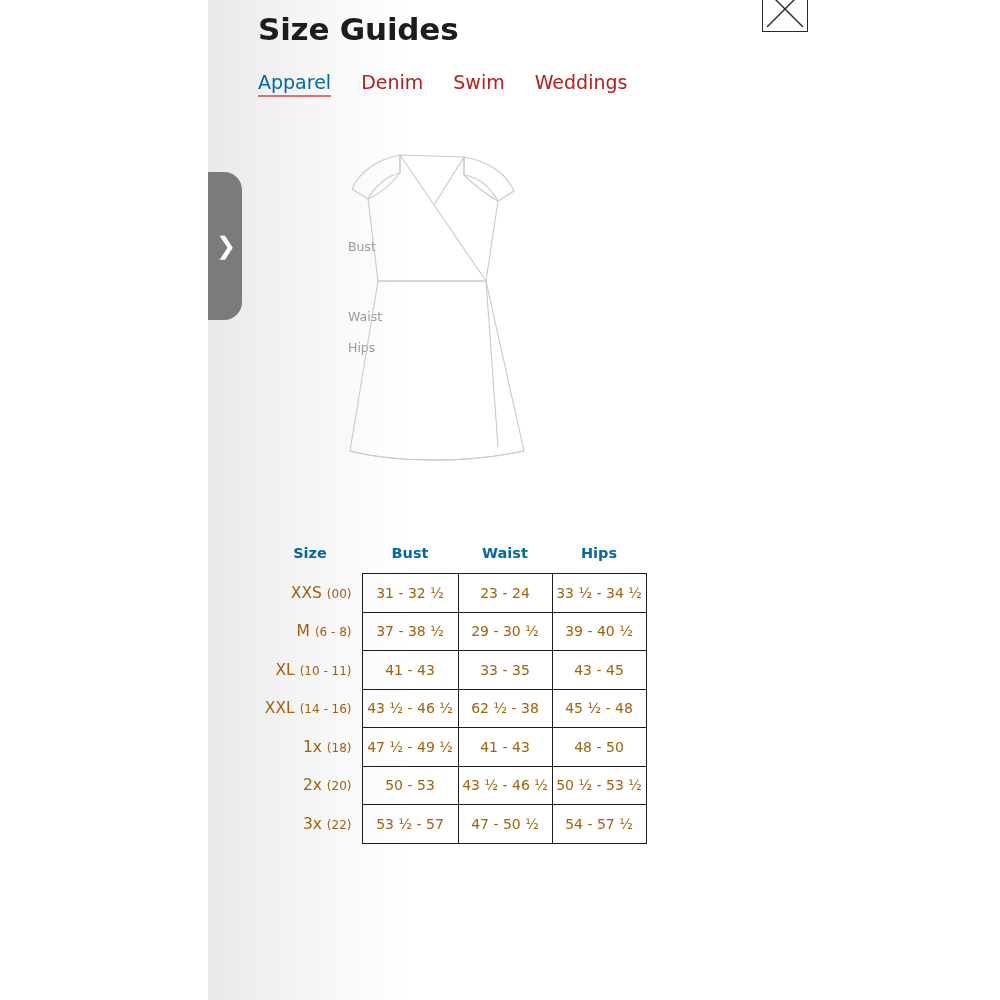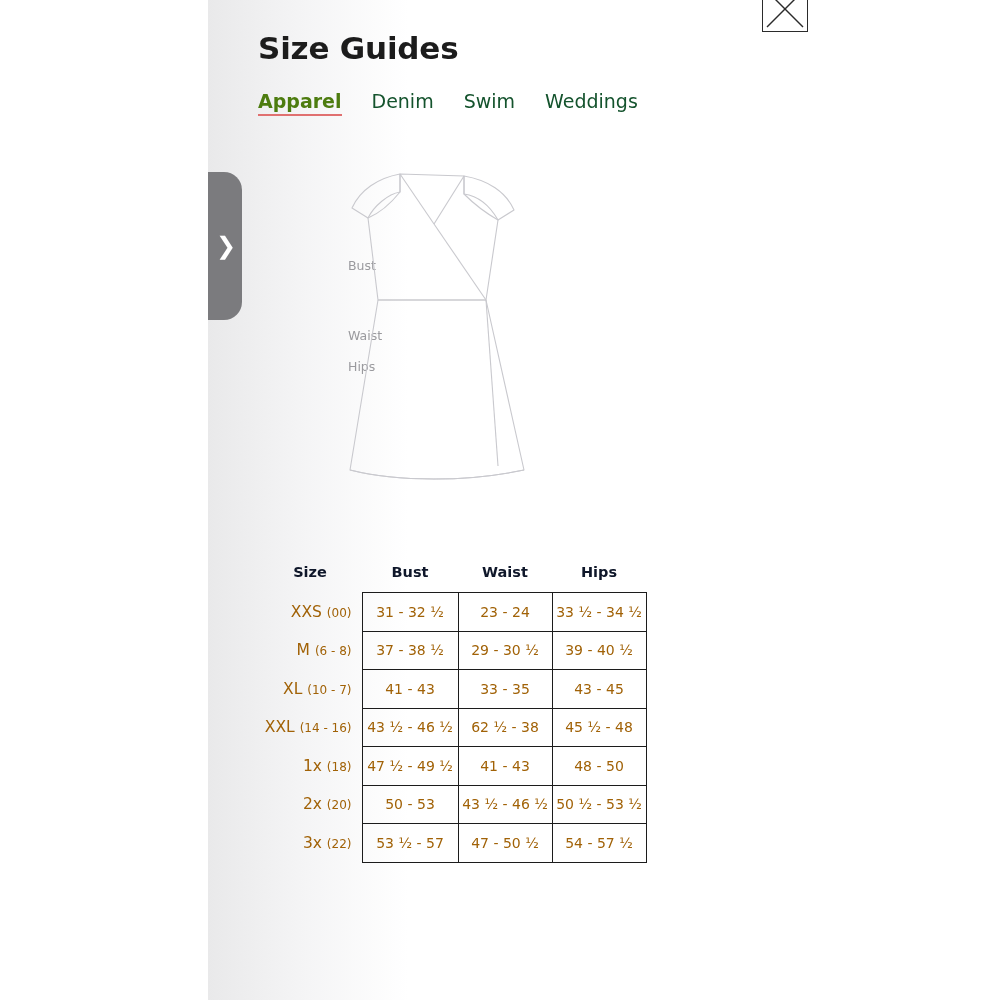--- a/index.html
+++ b/index.html
@@ -58,41 +58,40 @@
     position: absolute;
     left: 258px; top: 0;
     width: 420px;
   }
 
   .title {
     font-size: 31px;
     font-weight: bold;
     color: #1c1c1c;
     letter-spacing: -0.2px;
-    margin: 30px 0 0 0;
+    margin: 11px 0 0 0;
     font-family: "DejaVu Sans", sans-serif;
   }
 
   .tabs {
     display: flex;
     gap: 30px;
     margin-top: 24px;
     align-items: flex-start;
   }
   .tab {
     font-size: 19px;
-    color: #14532d;
+    color: #b91c1c;
     padding-bottom: 4px;
     cursor: pointer;
     font-family: "DejaVu Sans", sans-serif;
     position: relative;
   }
   .tab.active {
-    color: #4d7c0f;
-    font-weight: bold;
+    color: #0369a1;
   }
   .tab.active::after {
     content: "";
     position: absolute;
     left: 0; right: 0; bottom: 0;
     height: 2px;
     background: #e07070;
   }
 
   
@@ -114,21 +113,21 @@
 
   
   table.sizes {
     border-collapse: collapse;
     margin-top: 18px;
     width: 388px;
     table-layout: fixed;
   }
   table.sizes th {
     font-size: 14.5px;
-    color: #0f172a;
+    color: #0369a1;
     font-weight: bold;
     padding: 6px 0 12px 0;
     text-align: center;
     border: none;
     font-family: "DejaVu Sans", sans-serif;
   }
   table.sizes td {
     border: 1px solid #1c1c1c;
     height: 38.5px;
     text-align: center;
@@ -241,21 +240,21 @@
           <td>23 - 24</td>
           <td>33 ½ - 34 ½</td>
         </tr>
         <tr>
           <td class="sizecell"><span>M</span> <span class="paren">(6 - 8)</span></td>
           <td>37 - 38 ½</td>
           <td>29 - 30 ½</td>
           <td>39 - 40 ½</td>
         </tr>
         <tr>
-          <td class="sizecell"><span>XL</span> <span class="paren">(10 - 7)</span></td>
+          <td class="sizecell"><span>XL</span> <span class="paren">(10 - 11)</span></td>
           <td>41 - 43</td>
           <td>33 - 35</td>
           <td>43 - 45</td>
         </tr>
         <tr>
           <td class="sizecell"><span>XXL</span> <span class="paren">(14 - 16)</span></td>
           <td>43 ½ - 46 ½</td>
           <td>62 ½ - 38</td>
           <td>45 ½ - 48</td>
         </tr>

